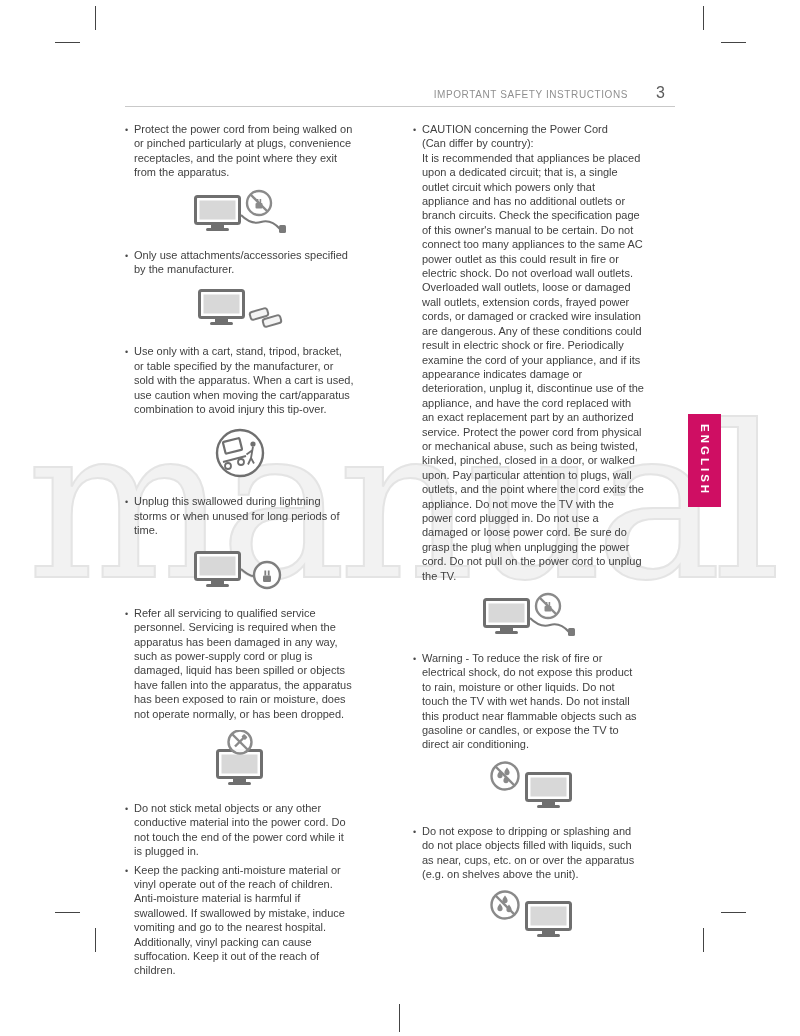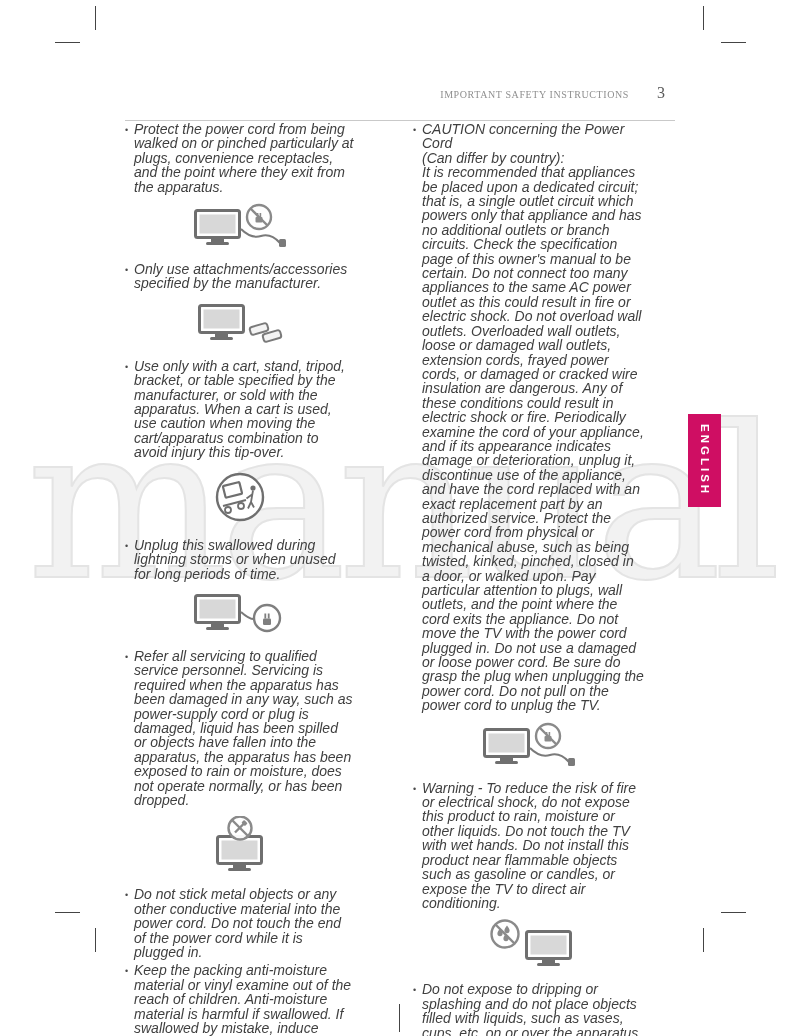--- a/index.html
+++ b/index.html
@@ -26,23 +26,22 @@
   }
   
   .crop { position: absolute; background: #444; z-index: 2; }
   .crop.v { width: 1px; }
   .crop.h { height: 1px; }
   
   .header {
     position: absolute; left: 125px; top: 84px; width: 550px;
     display: flex; align-items: baseline; justify-content: flex-end;
     border-bottom: 1px solid #c9c9c9;
-    padding-bottom: 18px;
+    padding-bottom: 4px;
     z-index: 1;
-    font-family: Liberation Serif, serif;
   }
   .header-title {
     font-size: 10px; letter-spacing: 0.6px;
     color: #8f8f8f;
   }
   .header-pagenum {
     font-size: 16px; color: #5a5a5a;
     margin-left: 28px; margin-right: 10px;
   }
   
@@ -50,24 +49,23 @@
   .col-left  { left: 125px; width: 229px; }
   .col-right { left: 413px; width: 231px; }
   .item { display: flex; margin-bottom: 4px; }
   .bullet {
     flex: 0 0 9px; width: 9px;
     font-size: 9px; line-height: 14.4px;
     color: #4a4a4a; transform: translateY(1px);
   }
   .txt {
     flex: 1;
-    font-size: 14px; line-height: 14.4px;
+    font-size: 11px; line-height: 14.4px;
     color: #3f3f3f;
     white-space: pre-line;
-    font-style: italic;
   }
   .icon-row { text-align: center; margin: 9px 0 13px 0; }
   .icon-row svg { display: inline-block; vertical-align: middle; }
   
   .side-tab {
     position: absolute; left: 688px; top: 414px;
     width: 33px; height: 93px;
     background: #cf0e63;
     display: flex; align-items: center; justify-content: center;
     z-index: 1;
@@ -203,21 +201,21 @@
       </svg>
     </div>
 
     <div class="item">
       <span class="bullet">•</span>
       <span class="txt">Do not stick metal objects or any other conductive material into the power cord. Do not touch the end of the power cord while it is plugged in.</span>
     </div>
 
     <div class="item">
       <span class="bullet">•</span>
-      <span class="txt">Keep the packing anti-moisture material or vinyl examine out of the reach of children. Anti-moisture material is harmful if swallowed. If swallowed by mistake, induce vomiting and go to the nearest hospital. Additionally, vinyl packing can cause suffocation. Keep it out of the reach of children.</span>
+      <span class="txt">Keep the packing anti-moisture material or vinyl operate out of the reach of children. Anti-moisture material is harmful if swallowed. If swallowed by mistake, induce vomiting and go to the nearest hospital. Additionally, vinyl packing can cause suffocation. Keep it out of the reach of children.</span>
     </div>
 
   </div>
 
   <div class="col col-right">
 
     <div class="item">
       <span class="bullet">•</span>
       <span class="txt">CAUTION concerning the Power Cord
 (Can differ by country):
@@ -260,21 +258,21 @@
           <path transform="translate(19,13)" d="M0,-3.5 C1.6,-1.2 2.6,0 2.6,1.6 A2.6,2.6 0 1 1 -2.6,1.6 C-2.6,0 -1.6,-1.2 0,-3.5 Z"></path>
           <path transform="translate(26,10)" d="M0,-3.5 C1.6,-1.2 2.6,0 2.6,1.6 A2.6,2.6 0 1 1 -2.6,1.6 C-2.6,0 -1.6,-1.2 0,-3.5 Z"></path>
           <path transform="translate(25,18)" d="M0,-3.5 C1.6,-1.2 2.6,0 2.6,1.6 A2.6,2.6 0 1 1 -2.6,1.6 C-2.6,0 -1.6,-1.2 0,-3.5 Z"></path>
         </g>
         <line x1="14.5" y1="5.5" x2="33.5" y2="24.5" stroke="#8a8a8a" stroke-width="2.4"></line>
       </svg>
     </div>
 
     <div class="item">
       <span class="bullet">•</span>
-      <span class="txt">Do not expose to dripping or splashing and do not place objects filled with liquids, such as vases, cups, etc. on or over the apparatus (e.g. on shelves above the unit).</span>
+      <span class="txt">Do not expose to dripping or splashing and do not place objects filled with liquids, such as near, cups, etc. on or over the apparatus (e.g. on shelves above the unit).</span>
     </div>
     <div class="icon-row">
       <svg width="96" height="50" viewBox="0 0 96 50">
         <g transform="translate(44,11)">
           <rect x="1.5" y="1.5" width="44" height="27" rx="2" fill="#ffffff" stroke="#6f6f6f" stroke-width="3"></rect>
           <rect x="5.5" y="5.5" width="36" height="19" fill="#d8d8d8"></rect>
           <rect x="17" y="30" width="13" height="3" fill="#6f6f6f"></rect>
           <rect x="12" y="33" width="23" height="3" rx="1.5" fill="#6f6f6f"></rect>
         </g>
         <circle cx="24" cy="15" r="13.5" fill="#ffffff" fill-opacity="0.95" stroke="#8a8a8a" stroke-width="2.4"></circle>

